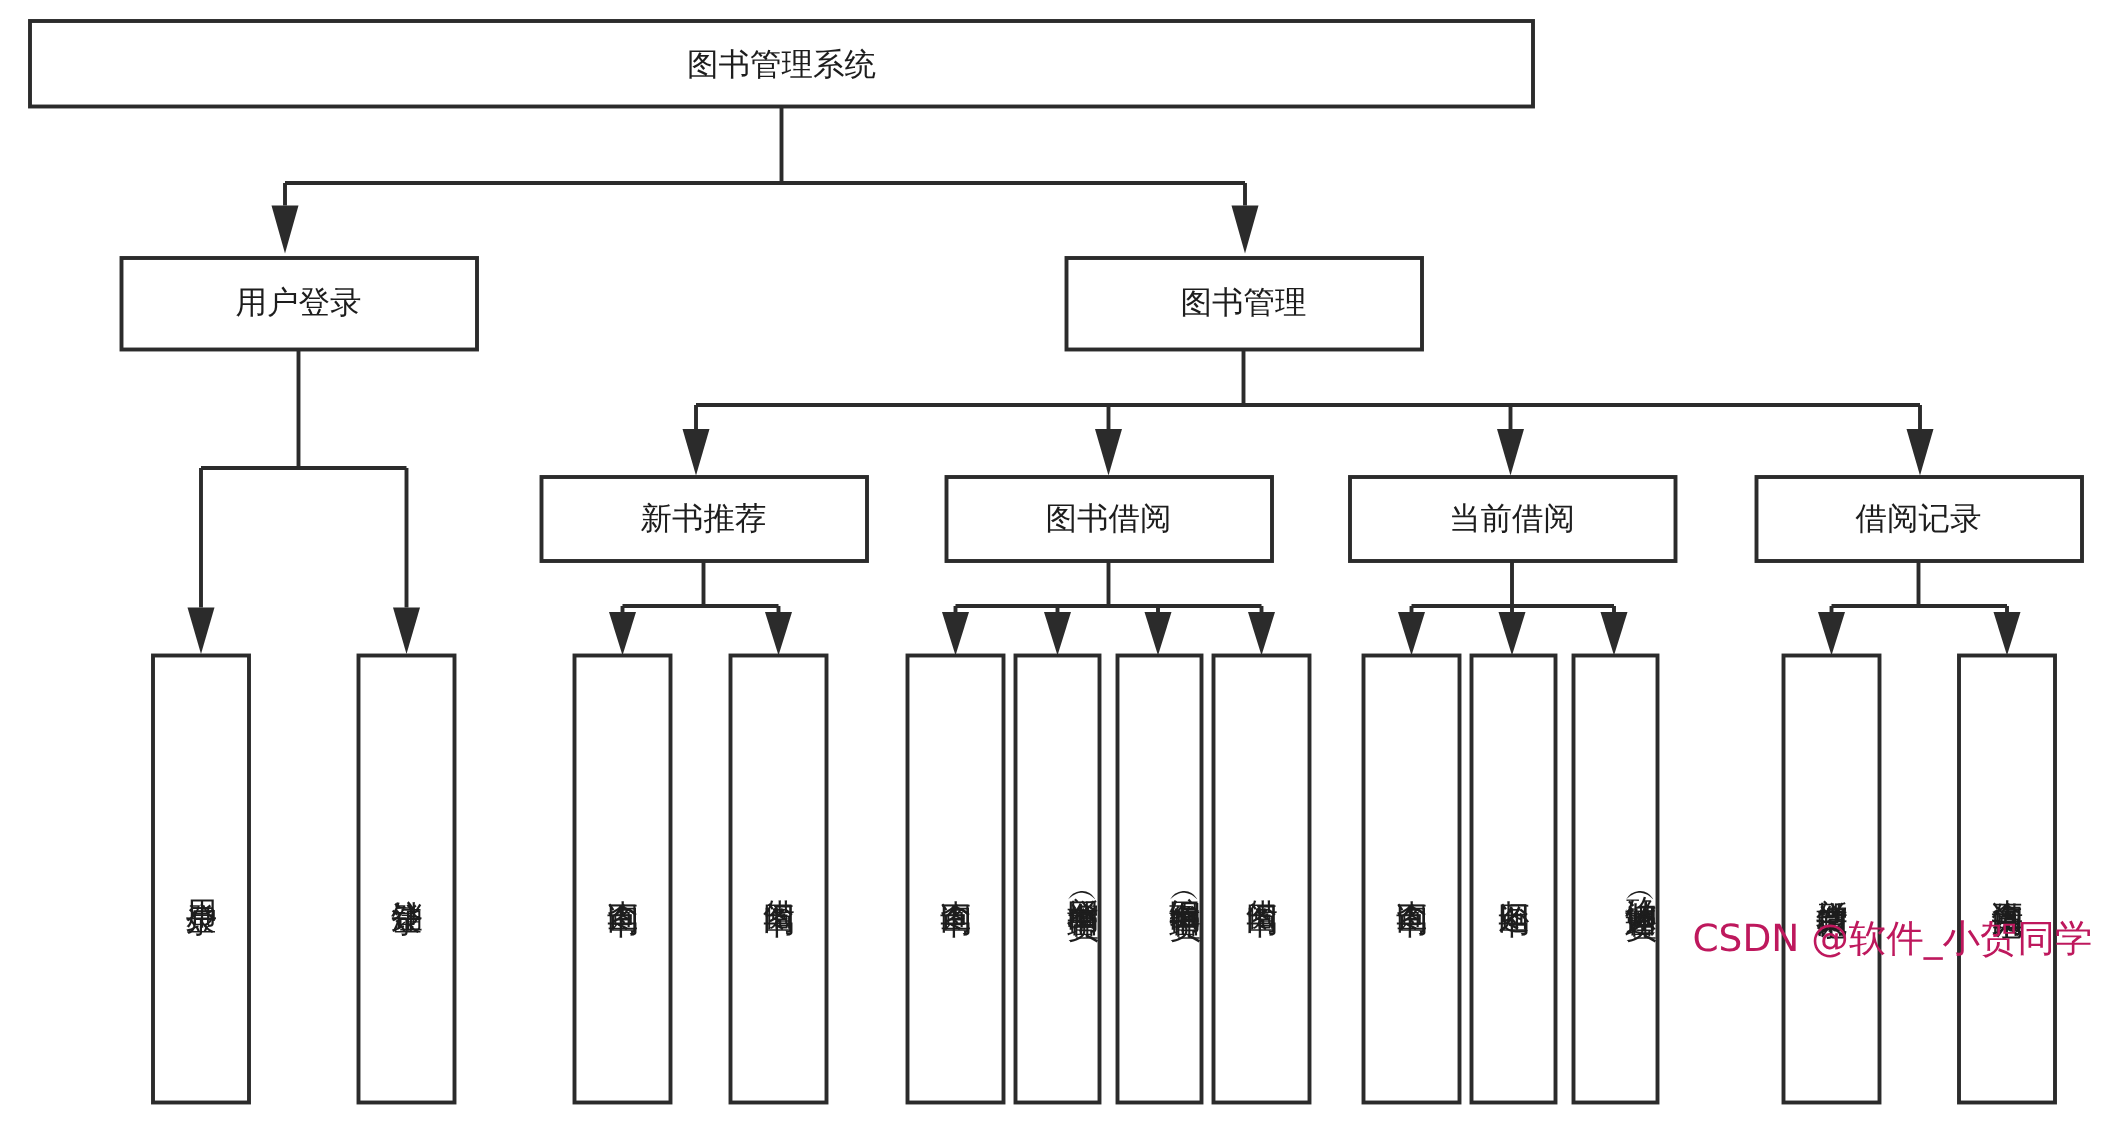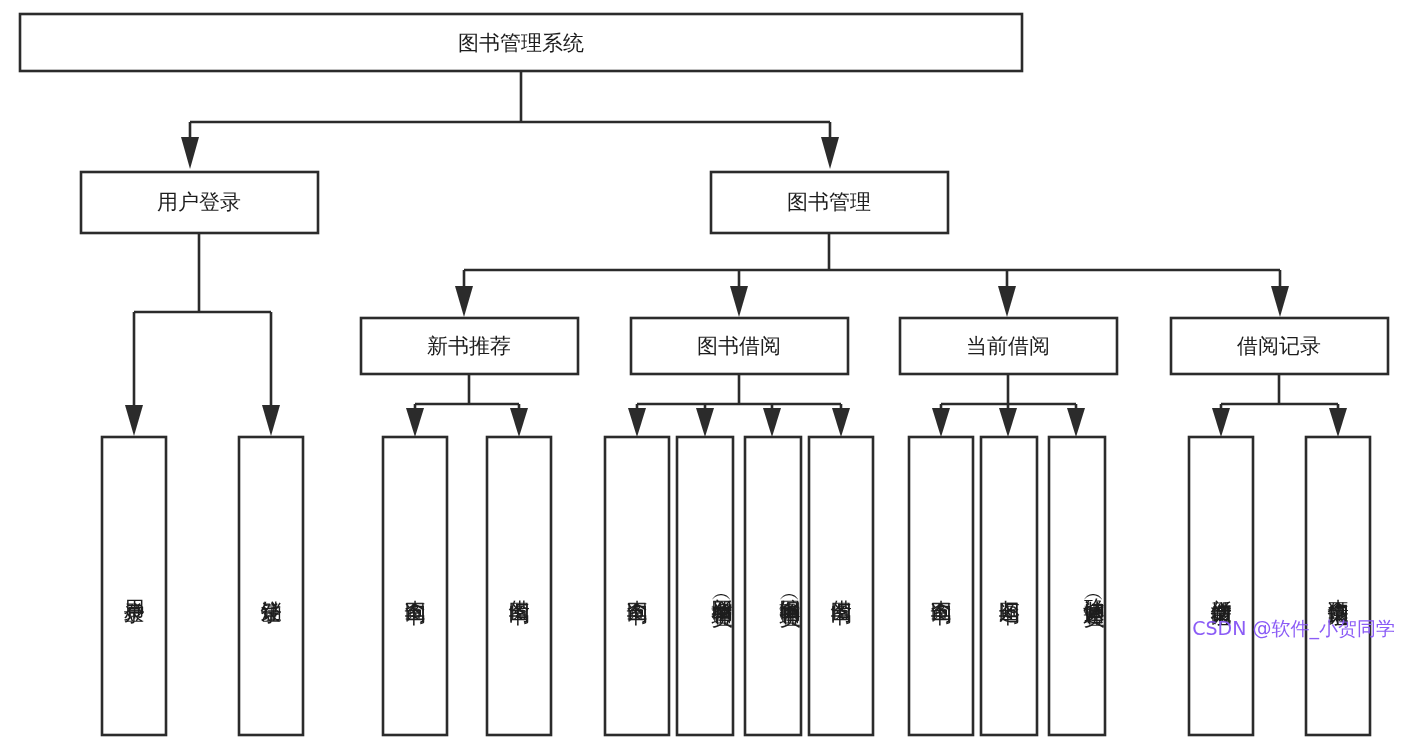--- a/index.html
+++ b/index.html
@@ -61,22 +61,22 @@
     letter-spacing: 1.5px;
     white-space: nowrap;
     text-align: center;
     pointer-events: none;
   }
   .watermark {
     position: absolute;
     right: 10px;
     bottom: 6px;
     font-family: "DejaVu Sans", "Liberation Sans", sans-serif;
-    font-size: 19px;
-    color: #8b5cf6;
+    font-size: 25px;
+    color: #be185d;
     white-space: nowrap;
     pointer-events: none;
   }
 </style>
 </head>
 <body>
 
 <div id="diagram-root">
 
   <svg class="diagram" viewBox="0 0 1405 747">

